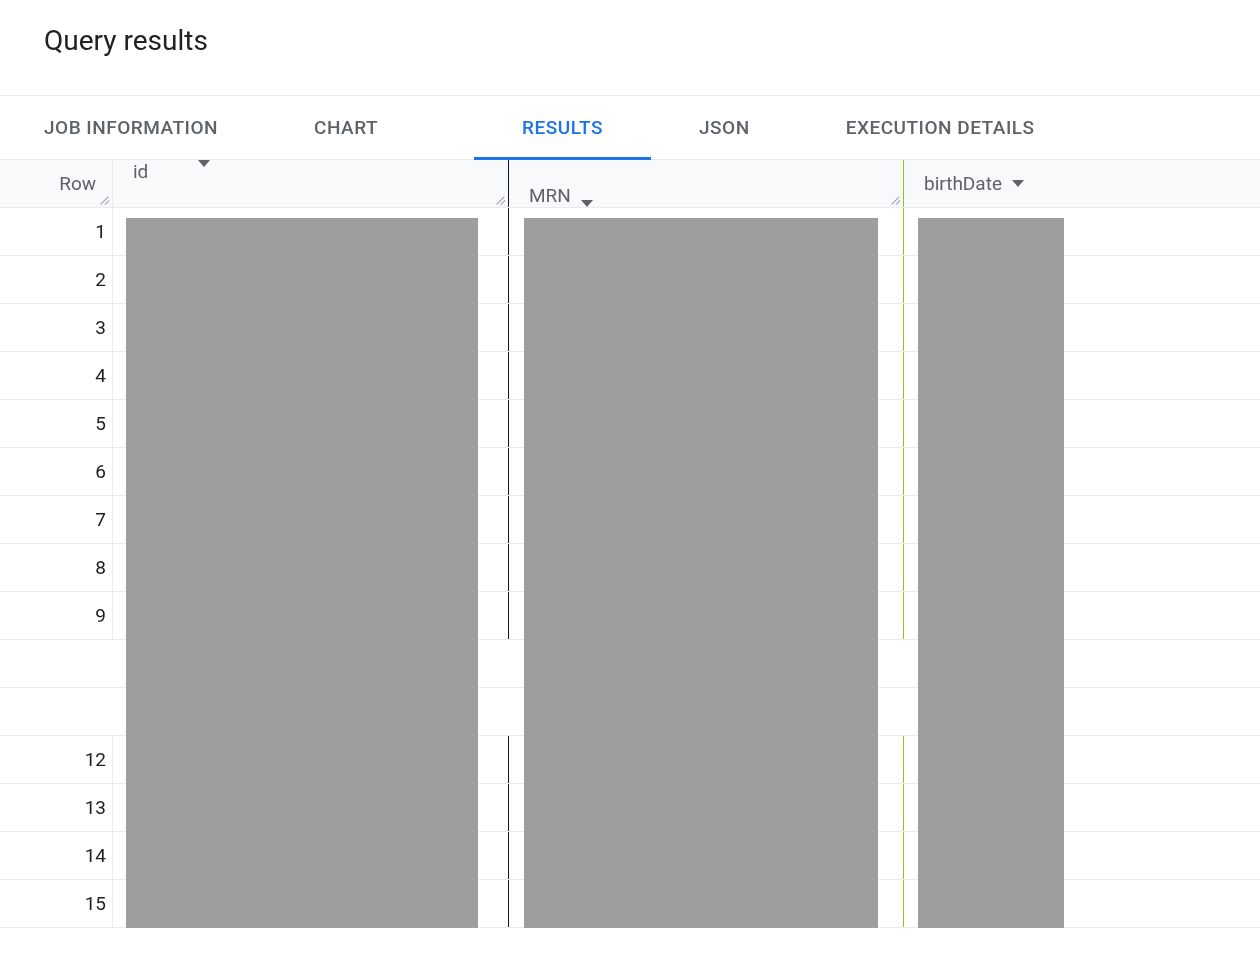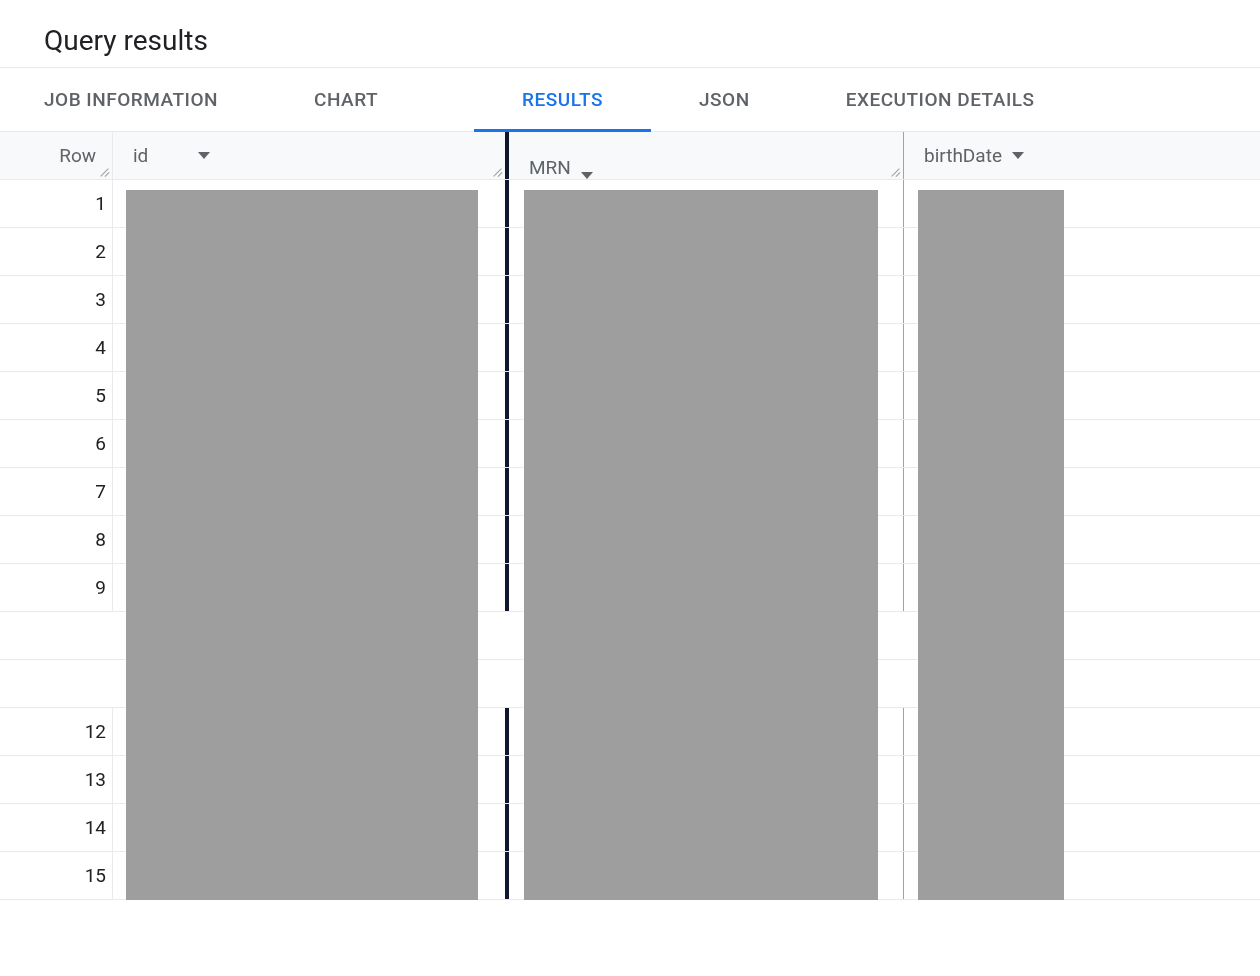--- a/index.html
+++ b/index.html
@@ -8,21 +8,21 @@
       box-sizing: border-box;
     }
     body {
       font-family: 'Google Sans', Roboto, Arial, sans-serif;
       background: #fff;
       color: #202124;
       width: 1260px;
       overflow: hidden;
     }
     .header {
-      padding: 24px 0 10px 44px;
+      padding: 24px 0 38px 44px;
       border-bottom: 1px solid #e8eaed;
     }
     .page-title {
       font-size: 28px;
       font-weight: 400;
       color: #202124;
       letter-spacing: 0;
     }
     .tabs {
       display: flex;
@@ -88,24 +88,23 @@
       align-items: center;
       justify-content: flex-end;
       position: relative;
     }
     .col-row-header {
       font-weight: 400;
     }
     .col-id-header, .col-id-cell {
       width: 396px;
       min-width: 396px;
-      border-right: 4px solid #0f172a;
+      border-right: 1px solid #0f172a;
       height: 100%;
       display: flex;
-      align-items: center;
       position: relative;
       padding-left: 20px;
       gap: 40px;
     }
     .col-mrn-header, .col-mrn-cell {
       width: 395px;
       min-width: 395px;
       border-right: 1px solid #84cc16;
       height: 100%;
       display: flex;

